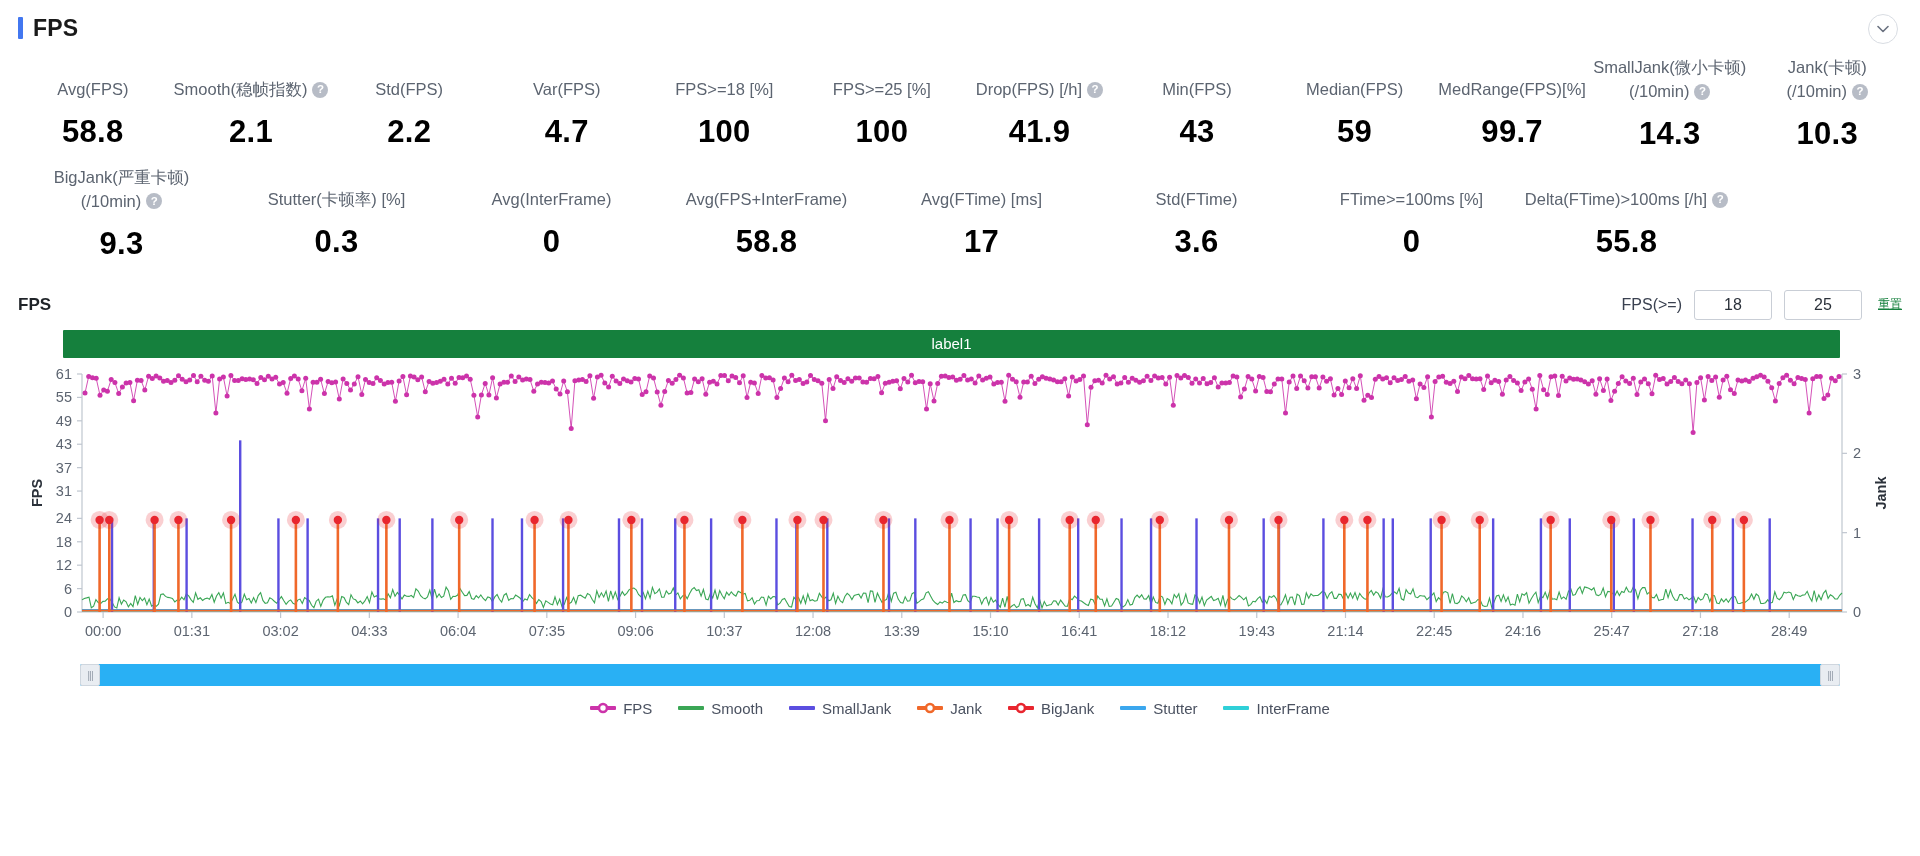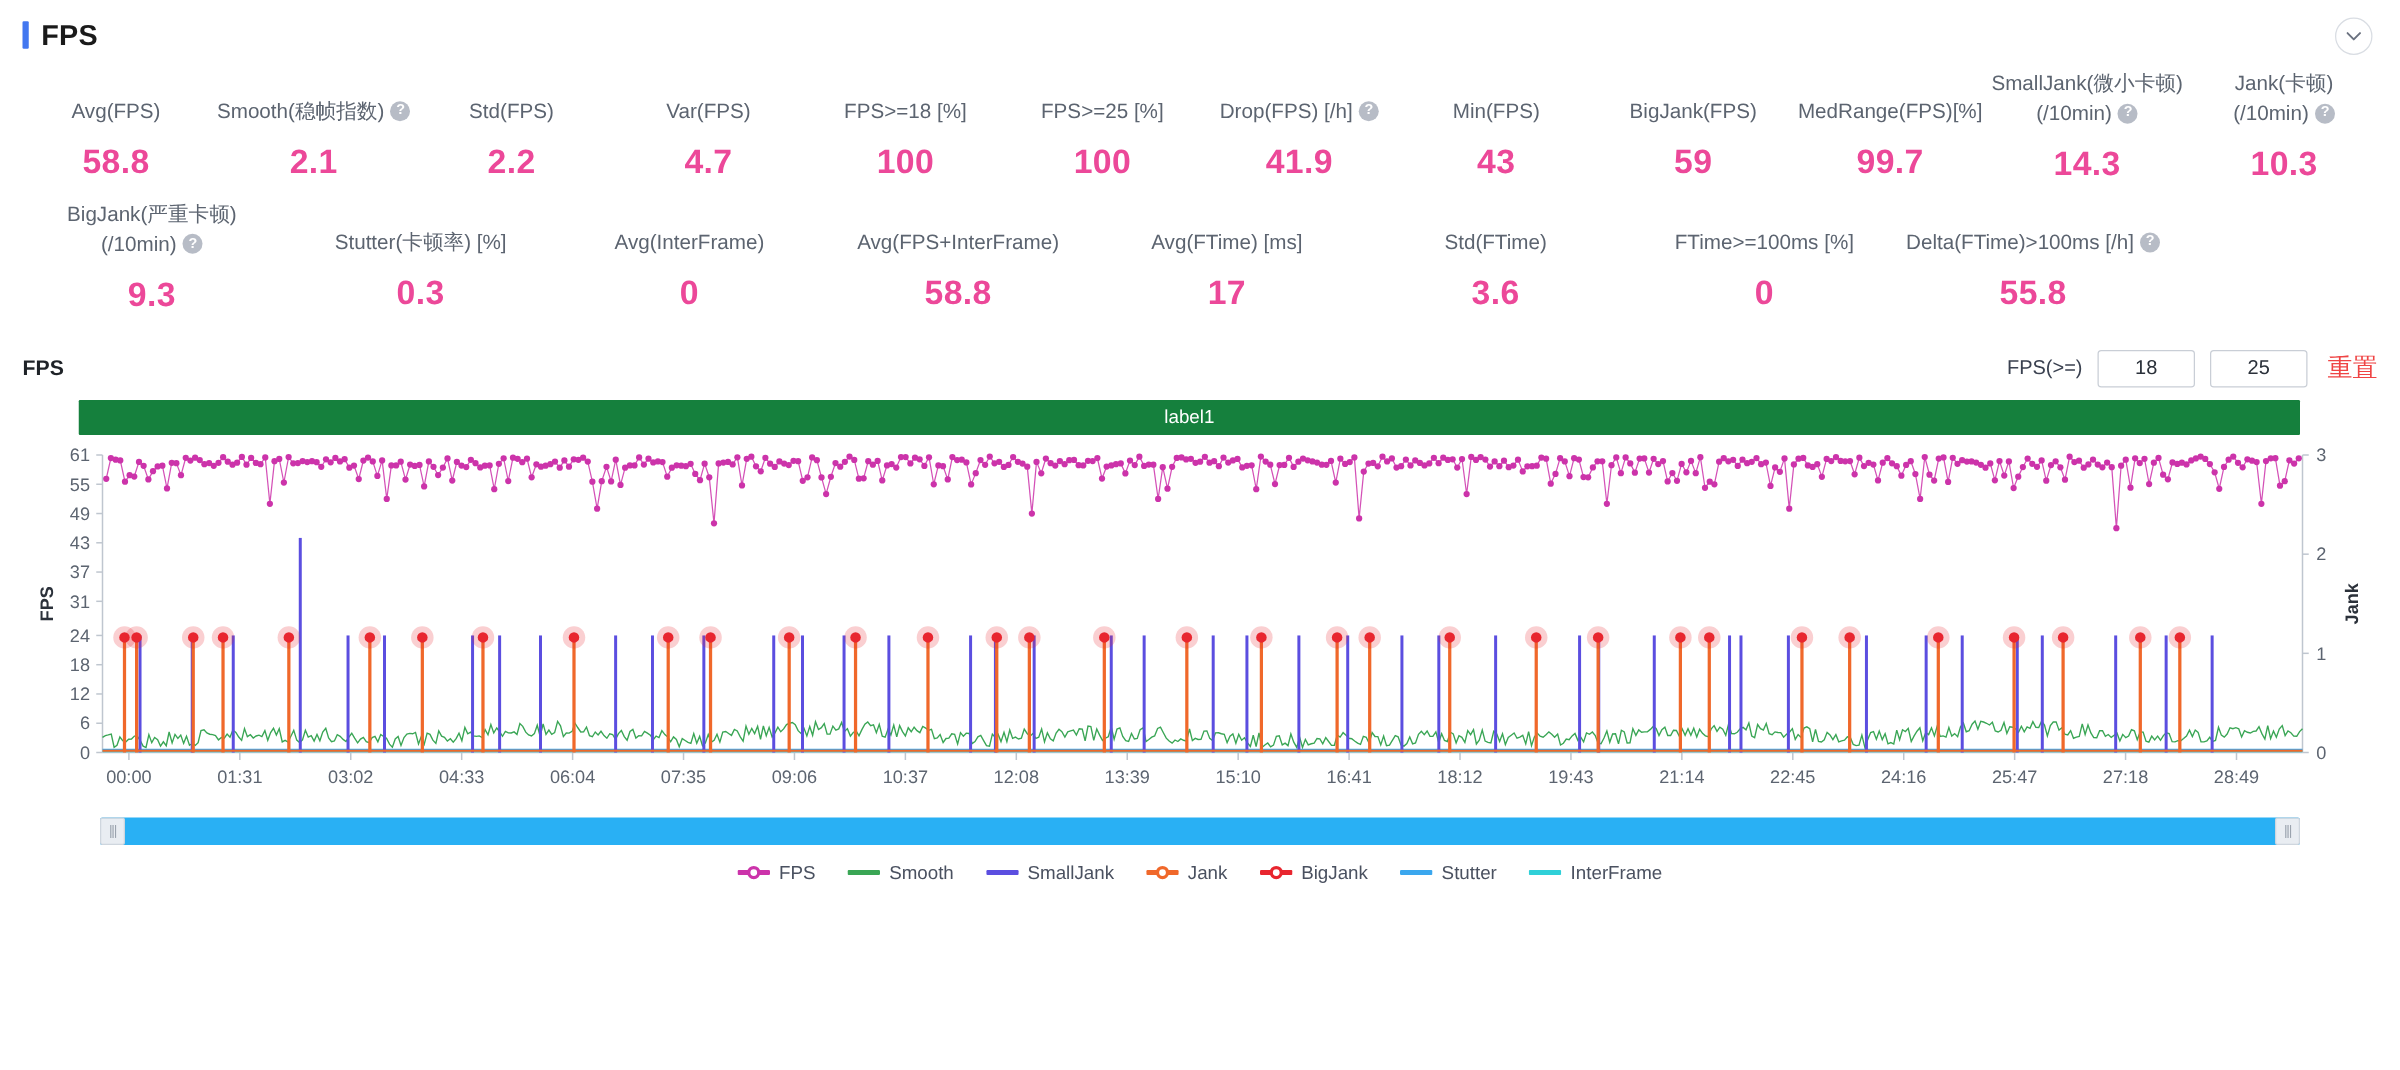--- a/index.html
+++ b/index.html
@@ -63,23 +63,23 @@
     min-height: 48px;
     display: flex;
     flex-direction: column;
     align-items: center;
     justify-content: flex-end;
     padding-bottom: 2px;
     white-space: nowrap;
   }
   .metric-label .lbl-line { display: block; }
   .metric-value {
-    font-size: 27px;
+    font-size: 31px;
     font-weight: bold;
-    color: #ec4899;
+    color: #000000;
     padding-top: 10px;
     padding-bottom: 14px;
     letter-spacing: .3px;
   }
   .qmark {
     display: inline-flex;
     align-items: center; justify-content: center;
     width: 16px; height: 16px;
     border-radius: 50%;
     background: #b7bcc6;
@@ -128,22 +128,23 @@
     border: 1px solid #c9ced6;
     border-radius: 3px;
     background: #fff;
     text-align: center;
     font-size: 16px;
     color: #2b313a;
     font-family: "Liberation Sans", sans-serif;
     outline: none;
   }
   .reset-link {
-    font-size: 20px;
-    color: #ef4444;
+    font-size: 12px;
+    color: #15803d;
+    text-decoration: underline;
     cursor: pointer;
     margin-left: 4px;
   }
 
   .label-band {
     margin: 4px 0 8px 45px;
     margin-right: 62px;
     height: 28px;
     background: #15803d;
     color: #fff;
@@ -257,21 +258,21 @@
         <div class="metric-value">41.9</div>
       </div>
       <div class="metric-cell">
         <div class="metric-label">
           <span class="lbl-line">Min(FPS)</span>
         </div>
         <div class="metric-value">43</div>
       </div>
       <div class="metric-cell">
         <div class="metric-label">
-          <span class="lbl-line">BigJank(FPS)</span>
+          <span class="lbl-line">Median(FPS)</span>
         </div>
         <div class="metric-value">59</div>
       </div>
       <div class="metric-cell">
         <div class="metric-label">
           <span class="lbl-line">MedRange(FPS)[%]</span>
         </div>
         <div class="metric-value">99.7</div>
       </div>
       <div class="metric-cell">

